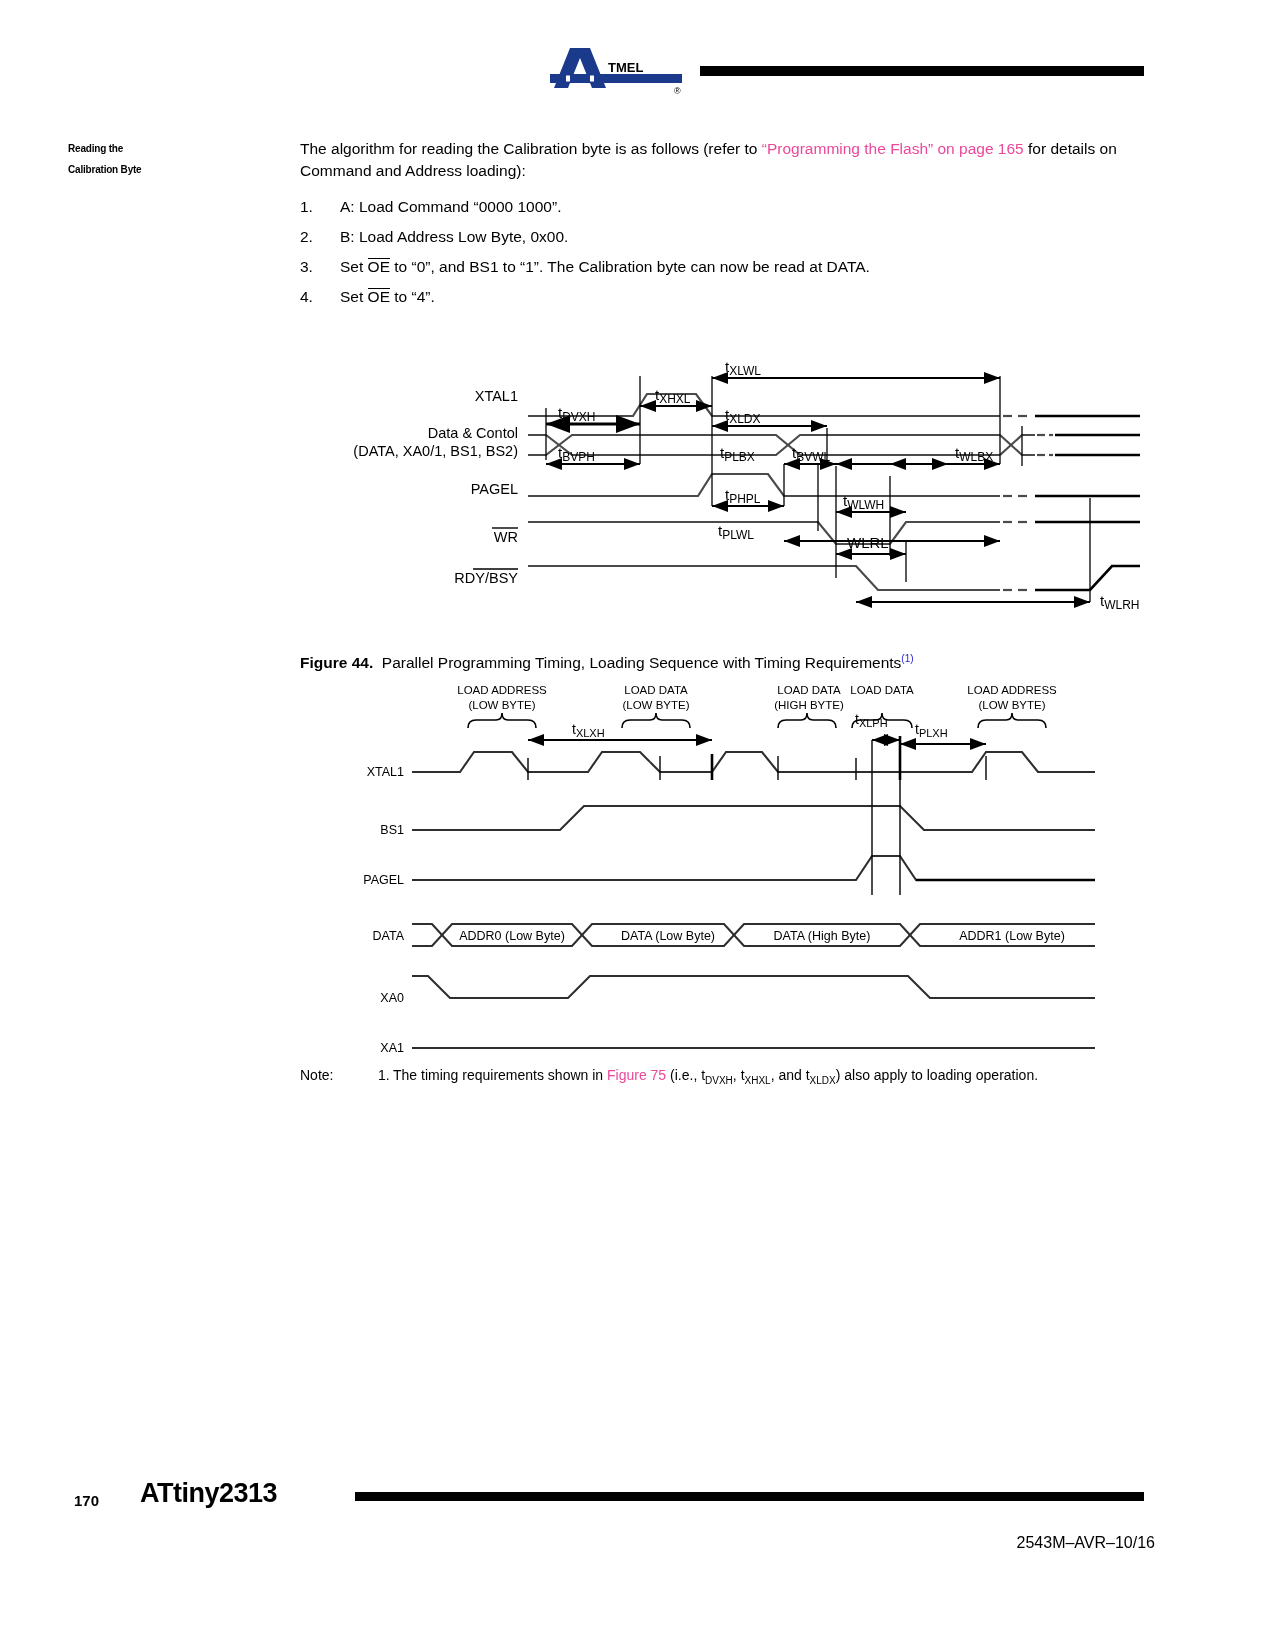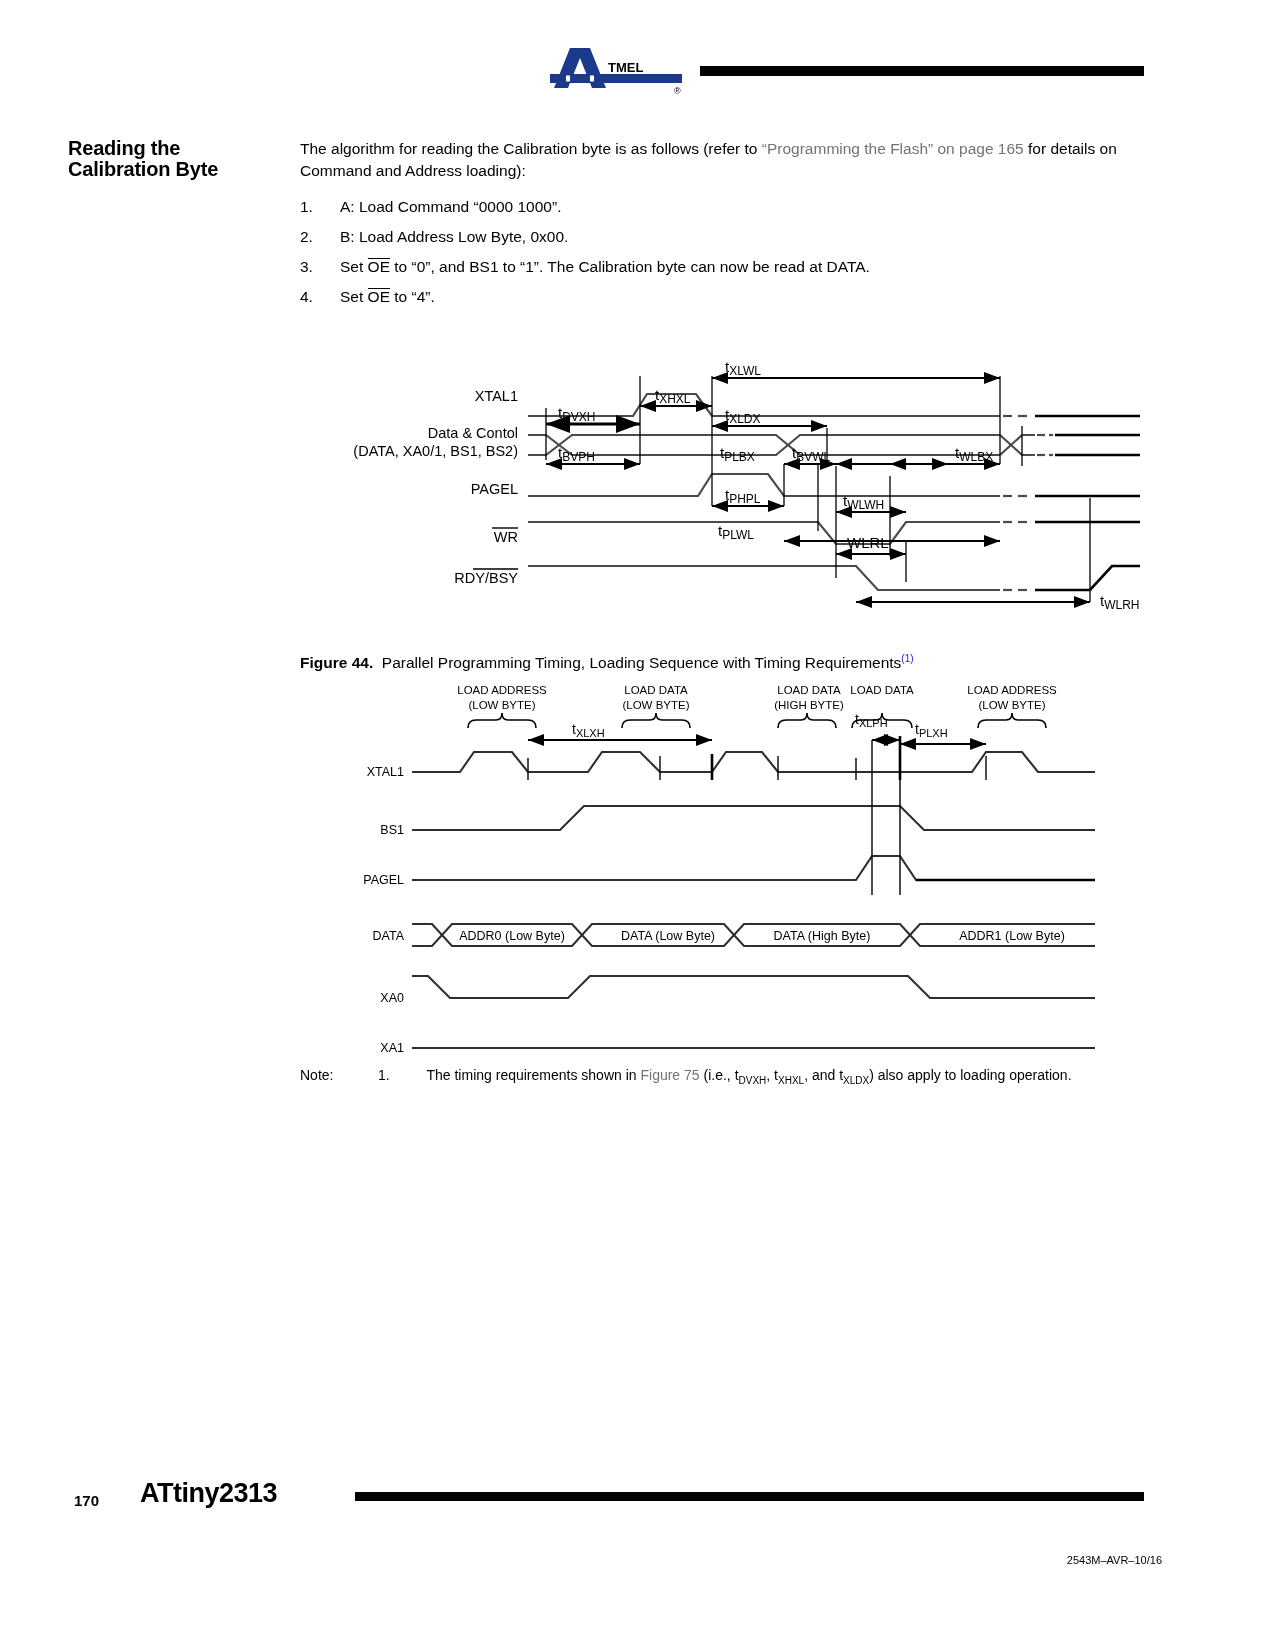--- a/index.html
+++ b/index.html
@@ -9,48 +9,48 @@
     color:#000;position:relative;overflow:hidden;
   }
   .page{position:absolute;inset:0;padding-left:28px;}
 
   
   .hdr-logo{position:absolute;left:546px;top:44px;width:140px;height:52px;}
   .hdr-bar{position:absolute;left:700px;top:66px;width:444px;height:10px;background:#000;}
 
   
   .side-head{
-    position:absolute;font-weight:bold;font-size:20px;line-height:21px;
+    position:absolute;font-weight:bold;font-size:10px;line-height:21px;
     letter-spacing:-0.2px;
   }
   .body-col{position:absolute;left:300px;width:848px;}
   .para{font-size:15.5px;line-height:22px;}
-  .lnk{color:#737373;}
+  .lnk{color:#ec4899;}
   .ol{position:absolute;left:300px;width:848px;font-size:15.5px;}
   .li{position:relative;padding-left:40px;line-height:30px;}
   .li .num{position:absolute;left:0;top:0;width:28px;}
   .ovl{border-top:1.6px solid #000;display:inline-block;line-height:1.05;padding-top:0px;}
 
   
   .figcap{position:absolute;left:300px;font-size:15.5px;}
   .figcap b{font-weight:bold;}
   sup.fn{font-size:10px;vertical-align:super;color:#2323dc;}
 
   
   .note{position:absolute;left:300px;width:850px;font-size:14px;line-height:20px;}
   .note .lbl{position:absolute;left:0;top:0;}
   .note .nn{position:absolute;left:78px;top:0;}
-  .note .txt{display:block;margin-left:48px;text-align:center;}
+  .note .txt{display:block;margin-left:93px;}
   sub{font-size:10px;}
 
   
   .pg-num{position:absolute;left:74px;top:1492px;font-size:15px;font-weight:bold;}
   .foot-title{position:absolute;left:140px;top:1478px;font-size:27px;font-weight:bold;letter-spacing:-0.5px;}
   .foot-bar{position:absolute;left:355px;top:1492px;width:789px;height:9px;background:#000;}
-  .foot-code{position:absolute;right:113px;top:1534px;font-size:11px;margin-top:20px;}
+  .foot-code{position:absolute;right:120px;top:1534px;font-size:16px;}
 
   
   svg{display:block;}
   .fig{position:absolute;}
   text{font-family:"Liberation Sans", sans-serif;fill:#000;}
 </style>
 </head>
 <body>
 
 <div class="page">

